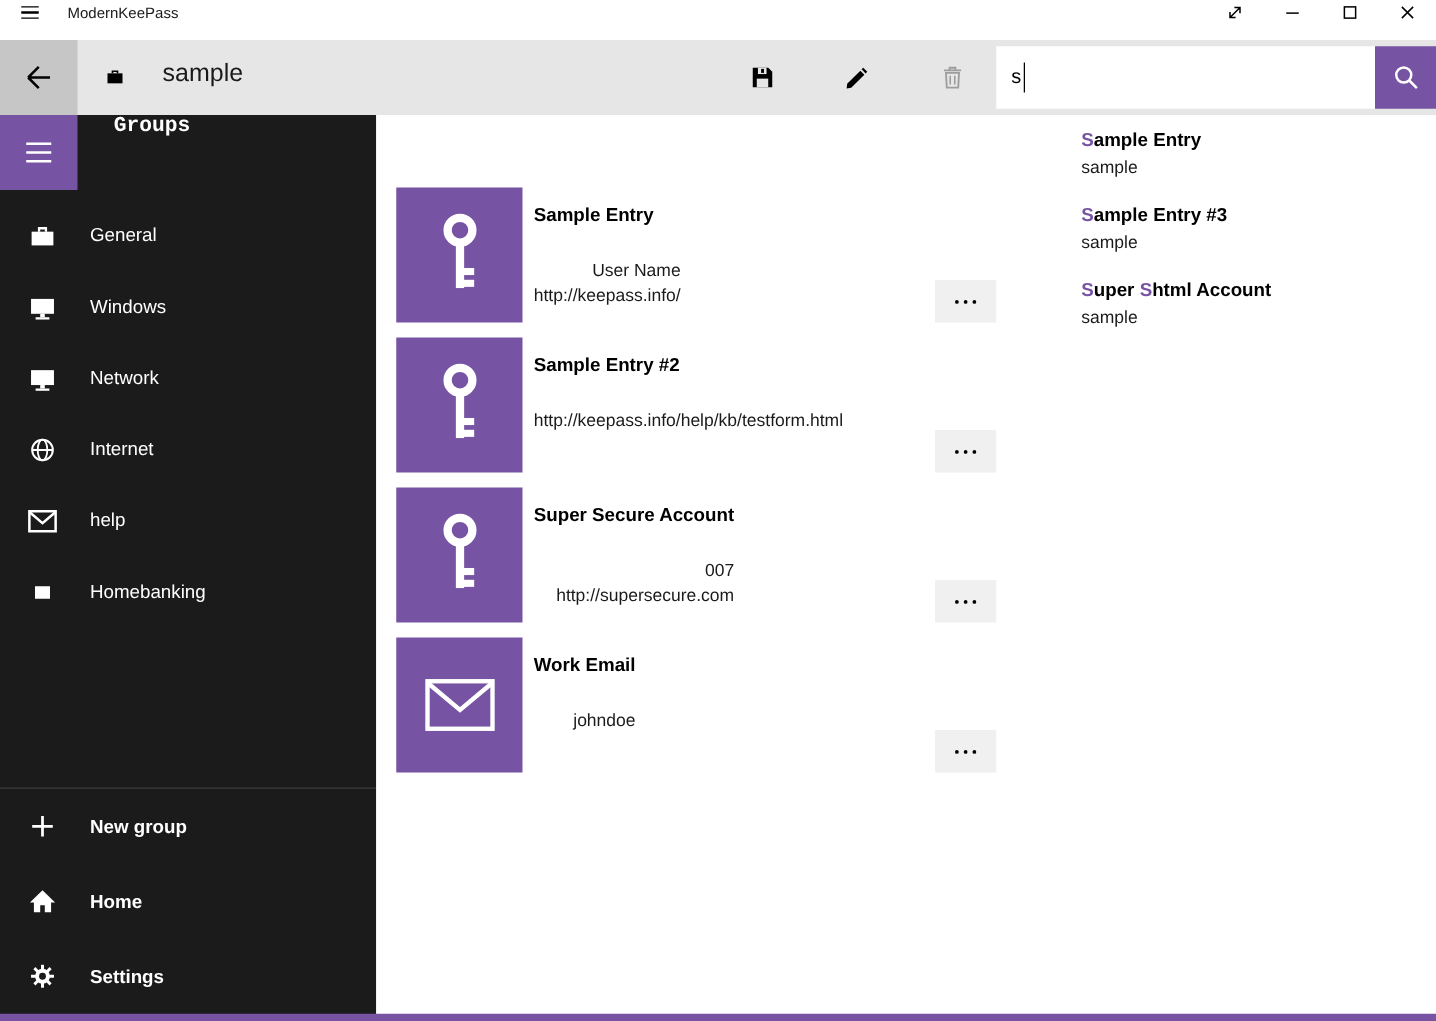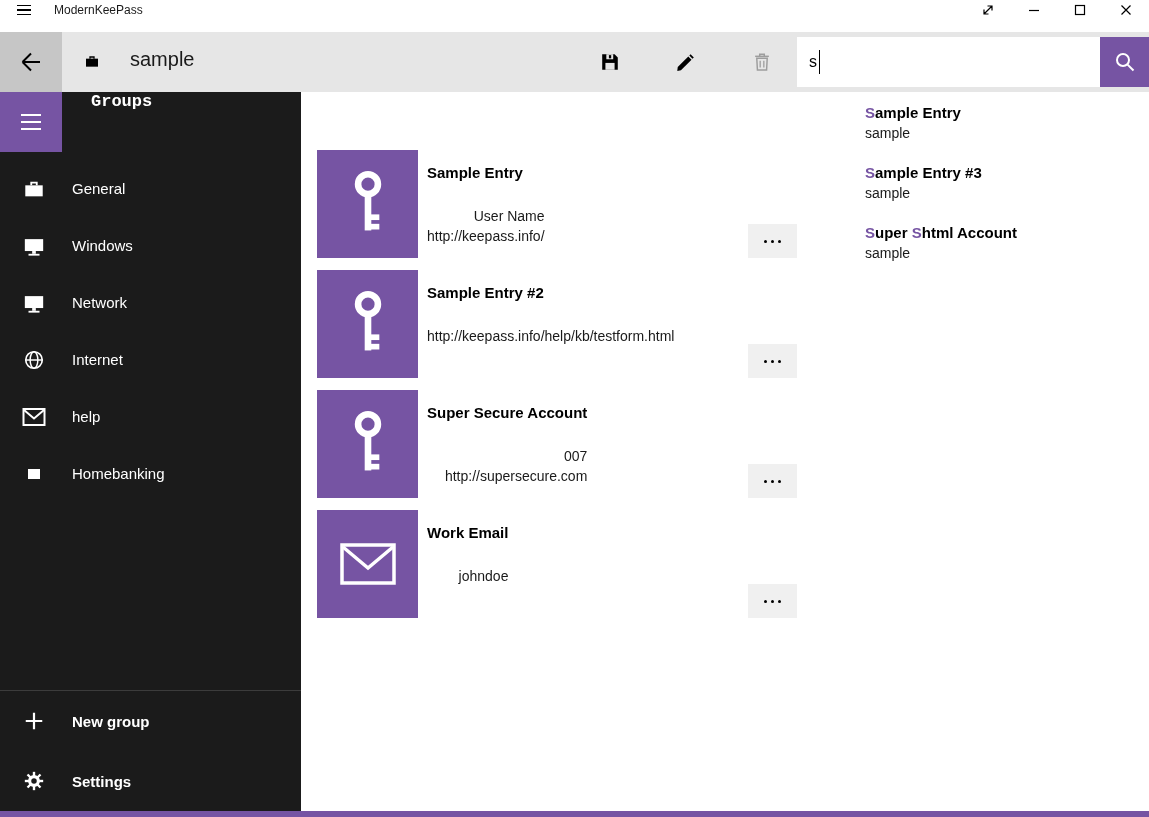--- a/index.html
+++ b/index.html
@@ -231,20 +231,28 @@
       <span class="side-icon">
         <svg width="22" height="22" viewBox="0 0 24 24">
           <path d="M12 3 V21 M3 12 H21" stroke="#fff" stroke-width="2.4" fill="none"></path>
         </svg>
       </span>
       <span class="side-label">New group</span>
     </div>
     <div class="side-item">
       <span class="side-icon">
         <svg width="22" height="22" viewBox="0 0 24 24">
+          <path d="M12 2.5 L23 13 H19.5 V21.5 H14 V15.5 H10 V21.5 H4.5 V13 H1 Z" fill="#fff"></path>
+        </svg>
+      </span>
+      <span class="side-label">Home</span>
+    </div>
+    <div class="side-item">
+      <span class="side-icon">
+        <svg width="22" height="22" viewBox="0 0 24 24">
           <g fill="#fff">
             <circle cx="12" cy="12" r="6.5"></circle>
             <rect x="10.7" y="2" width="2.6" height="5" transform="rotate(0 12 12)"></rect>
             <rect x="10.7" y="2" width="2.6" height="5" transform="rotate(45 12 12)"></rect>
             <rect x="10.7" y="2" width="2.6" height="5" transform="rotate(90 12 12)"></rect>
             <rect x="10.7" y="2" width="2.6" height="5" transform="rotate(135 12 12)"></rect>
             <rect x="10.7" y="2" width="2.6" height="5" transform="rotate(180 12 12)"></rect>
             <rect x="10.7" y="2" width="2.6" height="5" transform="rotate(225 12 12)"></rect>
             <rect x="10.7" y="2" width="2.6" height="5" transform="rotate(270 12 12)"></rect>
             <rect x="10.7" y="2" width="2.6" height="5" transform="rotate(315 12 12)"></rect>

